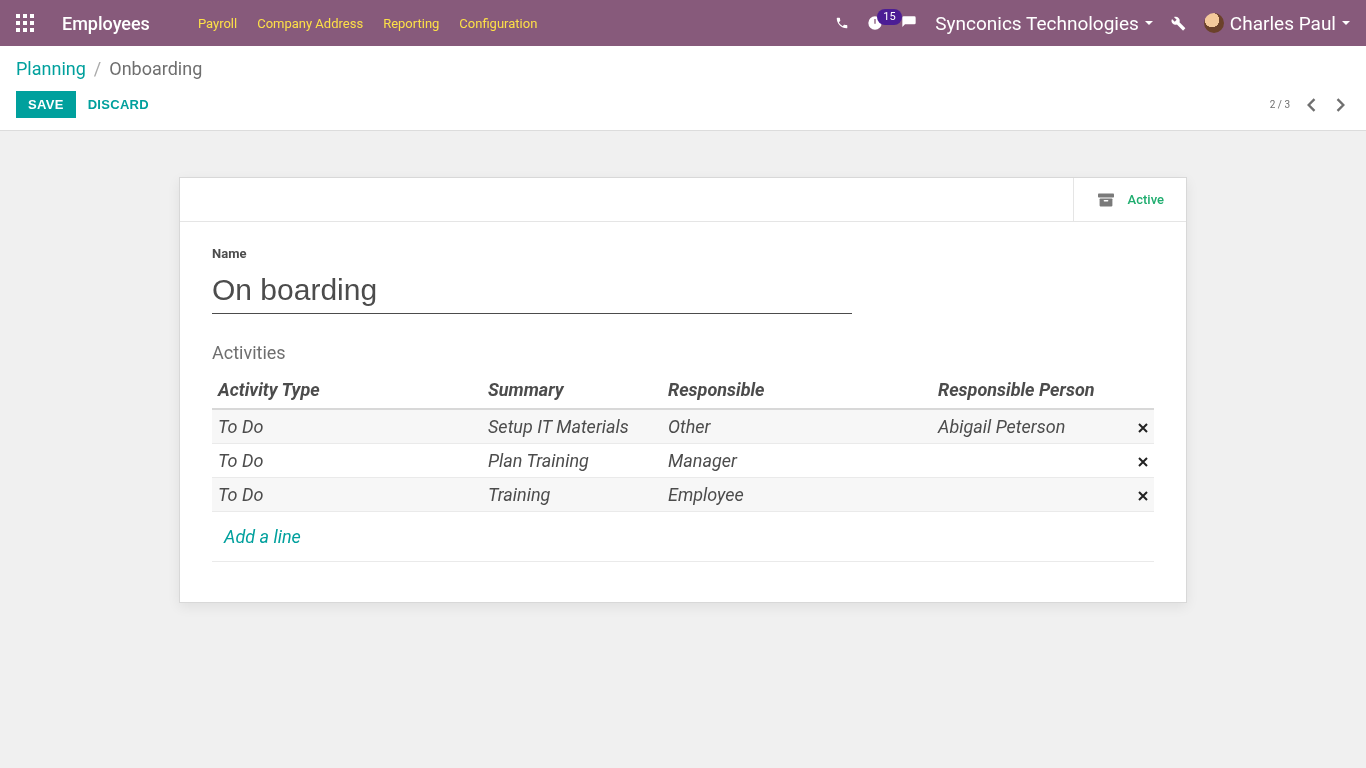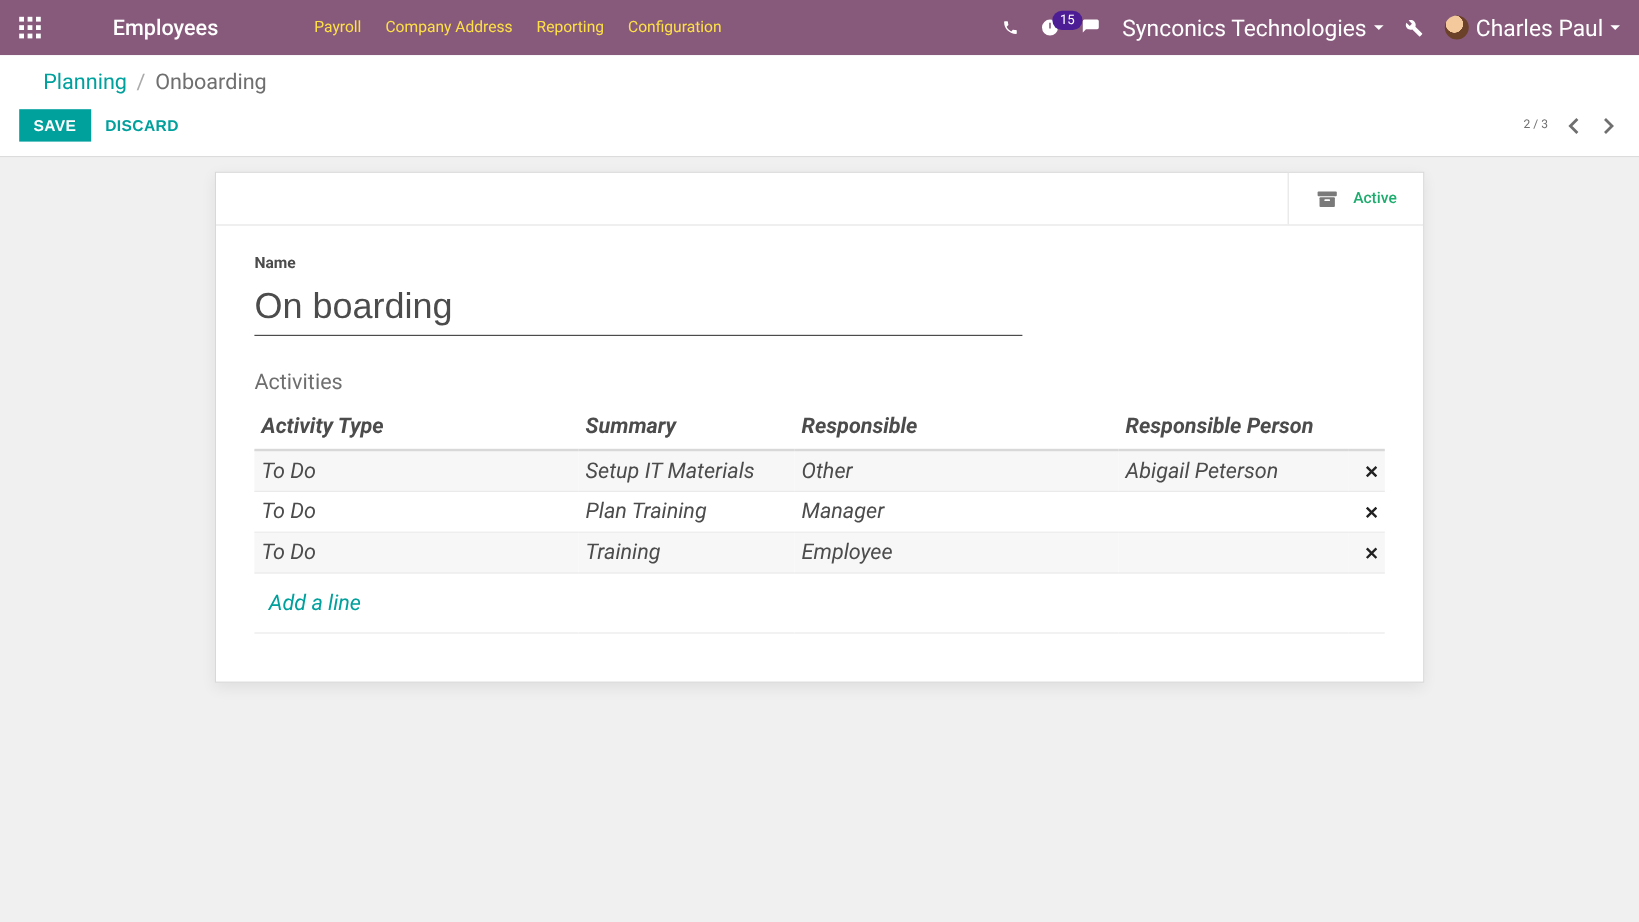--- a/index.html
+++ b/index.html
@@ -11,21 +11,20 @@
     color: #4c4c4c;
   }
   
   .navbar {
     background: #875a7b;
     color: #fff;
     height: 46px;
     display: flex;
     align-items: center;
     padding: 0 16px;
-    gap: 32px;
   }
   .apps-icon {
     width: 18px; height: 18px;
     display: grid;
     grid-template-columns: repeat(3, 4px);
     grid-template-rows: repeat(3, 4px);
     gap: 3px;
     margin-right: 28px;
     cursor: pointer;
   }
@@ -64,21 +63,21 @@
   .avatar {
     width: 20px; height: 20px; border-radius: 50%;
     background: radial-gradient(circle at 40% 35%, #f4c99b 0 40%, #6b412a 42% 100%);
   }
   
   .control-panel {
     background: #fff;
     border-bottom: 1px solid #dcdcdc;
     padding: 12px 16px 12px 16px;
   }
-  .breadcrumb { font-size: 18px; color: #6f6f6f; margin-bottom: 12px; display: flex; align-items: center; gap: 8px; margin-left: 20px; }
+  .breadcrumb { font-size: 18px; color: #6f6f6f; margin-bottom: 12px; display: flex; align-items: center; gap: 8px; }
   .breadcrumb a { color: #00a09d; text-decoration: none; cursor: pointer; }
   .breadcrumb .sep { color: #aaa; }
   .cp-row { display: flex; align-items: center; }
   .btn-save {
     background: #00a09d; color: #fff; border: none;
     padding: 6px 12px; font-size: 13px; font-weight: 600;
     cursor: pointer; margin-right: 12px; letter-spacing: 0.3px;
   }
   .btn-discard {
     background: none; border: none; color: #00a09d;
@@ -88,20 +87,21 @@
   .pager { margin-left: auto; display: flex; align-items: center; gap: 12px; color: #6f6f6f; font-size: 10px; }
   .pager .arrow { cursor: pointer; color: #6f6f6f; padding: 4px; }
   .pager svg { display: block; }
   
   .sheet-wrap { display: flex; justify-content: center; padding-top: 12px; }
   .sheet {
     background: #fff;
     width: 1008px;
     border: 1px solid #d8d8d8;
     box-shadow: 0 4px 12px rgba(0,0,0,0.07);
+    margin-top: 34px;
   }
   .button-box {
     border-bottom: 1px solid #e5e5e5;
     display: flex;
     justify-content: flex-end;
     height: 44px;
   }
   .stat-button {
     border-left: 1px solid #e5e5e5;
     padding: 0 22px;

